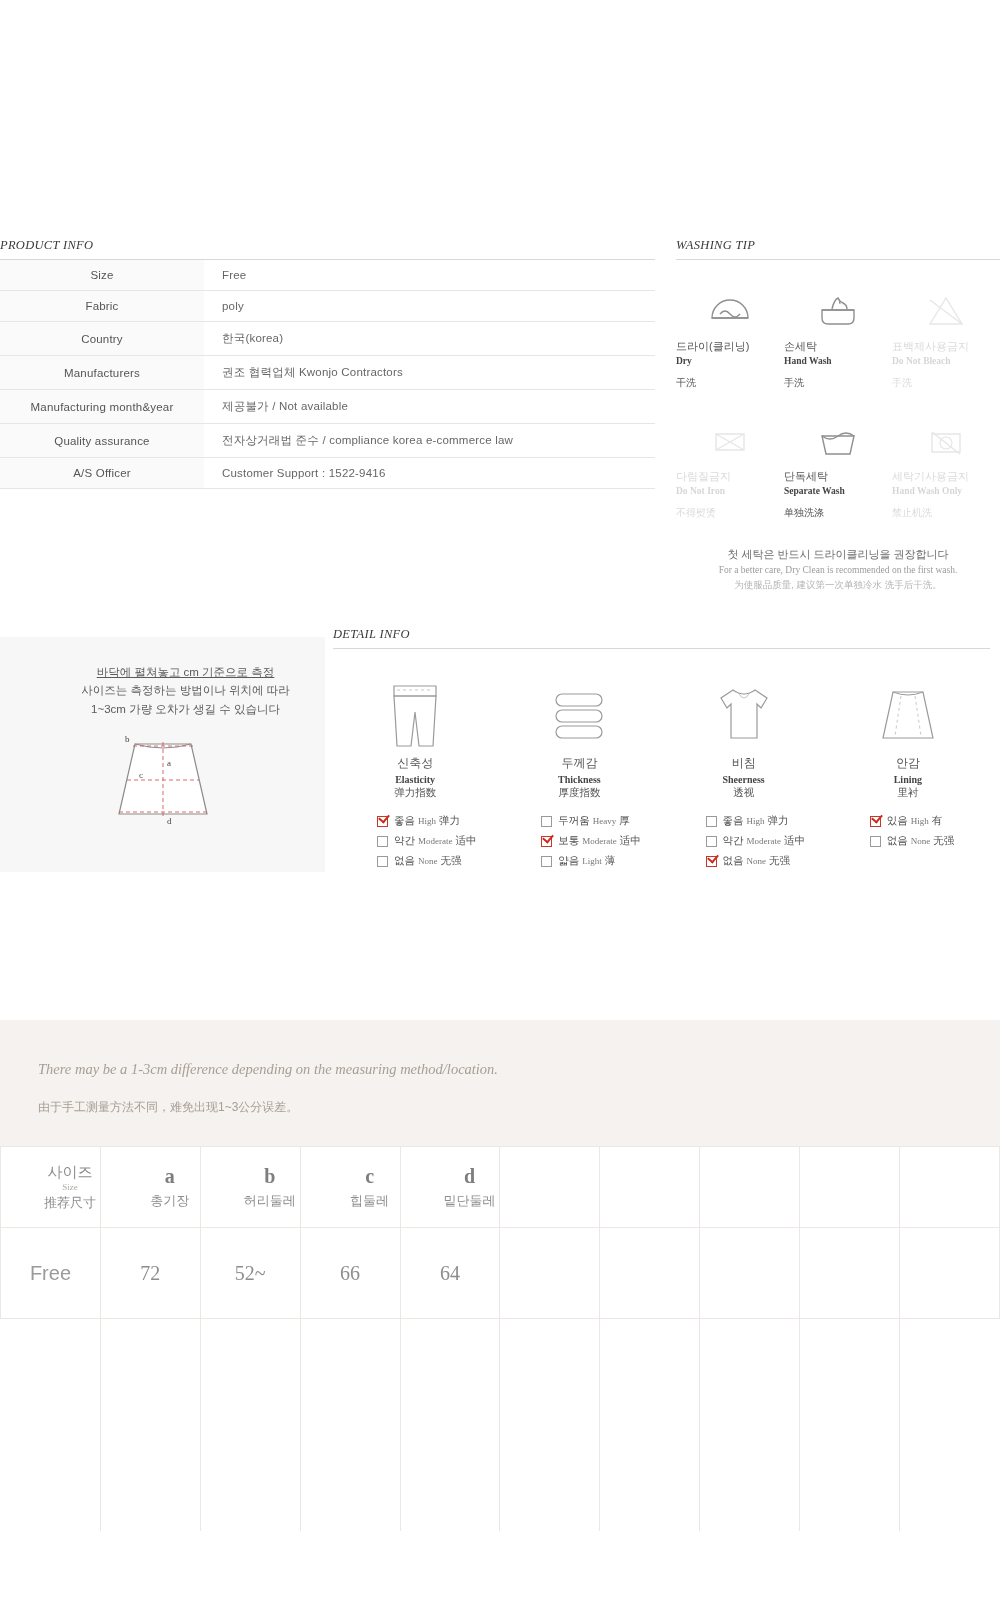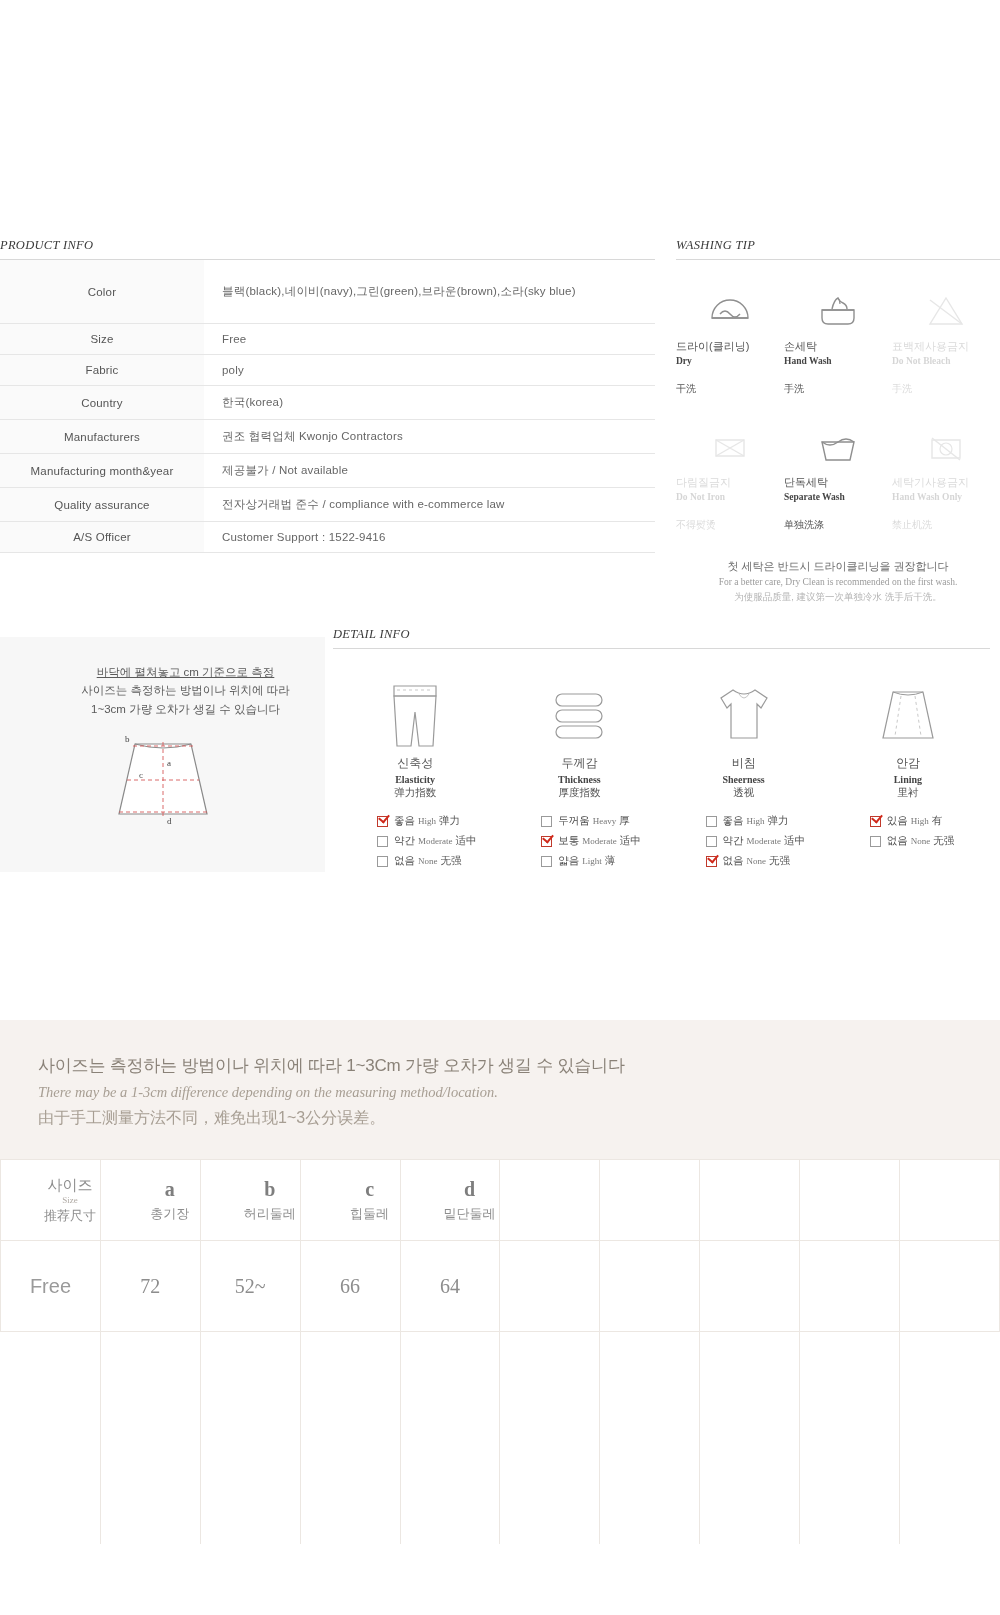--- a/index.html
+++ b/index.html
@@ -32,21 +32,21 @@
   table.pinfo tr.tall td{padding-top:24px;padding-bottom:24px;}
 
   
   #washing-tip{position:absolute;left:676px;top:238px;width:324px;}
   .wash-grid{display:flex;justify-content:space-between;margin-top:26px;}
   .wash-cell{width:33.33%;text-align:left;}
   .wash-cell.dim{opacity:.22;}
   .wash-ico{height:46px;display:flex;align-items:flex-end;justify-content:center;}
   .wash-k{font-size:11px;color:#555;margin-top:7px;}
   .wash-e{font-size:9.5px;font-weight:bold;color:#444;margin-top:2px;font-family:"Liberation Serif",serif;}
-  .wash-c{font-size:10px;color:#555;margin-top:16px;}
+  .wash-c{font-size:10px;color:#555;margin-top:10px;}
   .wash-note{margin-top:26px;text-align:center;line-height:1.55;}
   .wash-note .n1{font-size:11px;color:#6a6a6a;}
   .wash-note .n2{font-size:9.5px;color:#9b9b9b;font-family:"Liberation Serif",serif;}
   .wash-note .n3{font-size:9.5px;color:#b4b4b4;}
 
   
   #size-cm{position:absolute;left:0;top:627px;width:325px;}
   .size-box{background:#f7f7f7;height:235px;margin-top:10px;position:relative;}
   .size-text{text-align:center;padding-top:26px;font-size:11.5px;color:#5a5a5a;line-height:1.6;padding-left:46px;}
   .size-text u{text-decoration:underline;}
@@ -71,44 +71,40 @@
   }
   .opt .ko{color:#4a4a4a;}
   .opt .en{font-size:9px;color:#777;margin:0 3px;font-family:"Liberation Serif",serif;}
   .opt .cn{color:#555;}
 
   
   #size-table{position:absolute;left:0;top:1020px;width:1000px;}
   .st-note{background:#f6f2ef;padding:34px 0 30px 38px;}
   .st-note .l1{font-size:17px;color:#8a8278;letter-spacing:-.2px;}
   .st-note .l2{font-size:14.5px;color:#a79e93;font-family:"Liberation Serif",serif;font-style:italic;margin-top:7px;}
-  .st-note .l3{font-size:16px;color:#a79e93;margin-top:7px;}
+  .st-note .l3{font-size:12px;color:#a79e93;margin-top:21px;}
   table.stab{width:100%;border-collapse:collapse;table-layout:fixed;}
   table.stab th,table.stab td{border:1px solid #ece7e2;text-align:center;color:#8d8d8d;}
   table.stab th{height:78px;font-weight:normal;padding-left:40px;}
   table.stab td{height:88px;}
   .hdr-ko{font-size:15px;color:#8d8d8d;}
   .hdr-en{font-size:9px;color:#b0aaa4;font-family:"Liberation Serif",serif;}
   .hdr-cn{font-size:13px;color:#8d8d8d;margin-top:2px;}
   .hdr-letter{font-size:20px;font-weight:bold;color:#7e7e7e;font-family:"Liberation Serif",serif;}
   .hdr-sub{font-size:13px;color:#8d8d8d;margin-top:4px;}
   .cell-free{font-size:20px;color:#9a9a9a;}
   .cell-num{font-size:20px;color:#8d8d8d;font-family:Liberation Serif, serif;}
 </style>
 </head>
 <body>
 
 <section id="product-info">
   <div class="sec-title">PRODUCT INFO</div>
   <table class="pinfo">
     <tbody>
-        <tr class="tall">
-      <td class="lab">Color</td>
-      <td class="val">블랙(black),네이비(navy),그린(green),브라운(brown),소라(sky blue)</td>
-    </tr>
     <tr>
       <td class="lab">Size</td>
       <td class="val">Free</td>
     </tr>
     <tr>
       <td class="lab">Fabric</td>
       <td class="val">poly</td>
     </tr>
     <tr>
       <td class="lab">Country</td>
@@ -117,21 +113,21 @@
     <tr>
       <td class="lab">Manufacturers</td>
       <td class="val">권조 협력업체 Kwonjo Contractors</td>
     </tr>
     <tr>
       <td class="lab">Manufacturing month&amp;year</td>
       <td class="val">제공불가 / Not available</td>
     </tr>
     <tr>
       <td class="lab">Quality assurance</td>
-      <td class="val">전자상거래법 준수 / compliance with e-commerce law</td>
+      <td class="val">전자상거래법 준수 / compliance korea e-commerce law</td>
     </tr>
     <tr>
       <td class="lab">A/S Officer</td>
       <td class="val">Customer Support : 1522-9416</td>
     </tr>
   </tbody>
     </table>
 </section>
 
 <section id="washing-tip">
@@ -375,21 +371,20 @@
           <span class="cn">无强</span>
         </div>
       </div>
     </div>
 
   </div>
 </section>
 
 <section id="size-table">
   <div class="st-note">
-    <div class="l1">사이즈는 측정하는 방법이나 위치에 따라 1~3Cm 가량 오차가 생길 수 있습니다</div>
     <div class="l2">There may be a 1-3cm difference depending on the measuring method/location.</div>
     <div class="l3">由于手工测量方法不同，难免出现1~3公分误差。</div>
   </div>
   <table class="stab">
     <tbody>
         <tr>
       <th>
         <div class="hdr-ko">사이즈</div>
         <div class="hdr-en">Size</div>
         <div class="hdr-cn">推荐尺寸</div>

